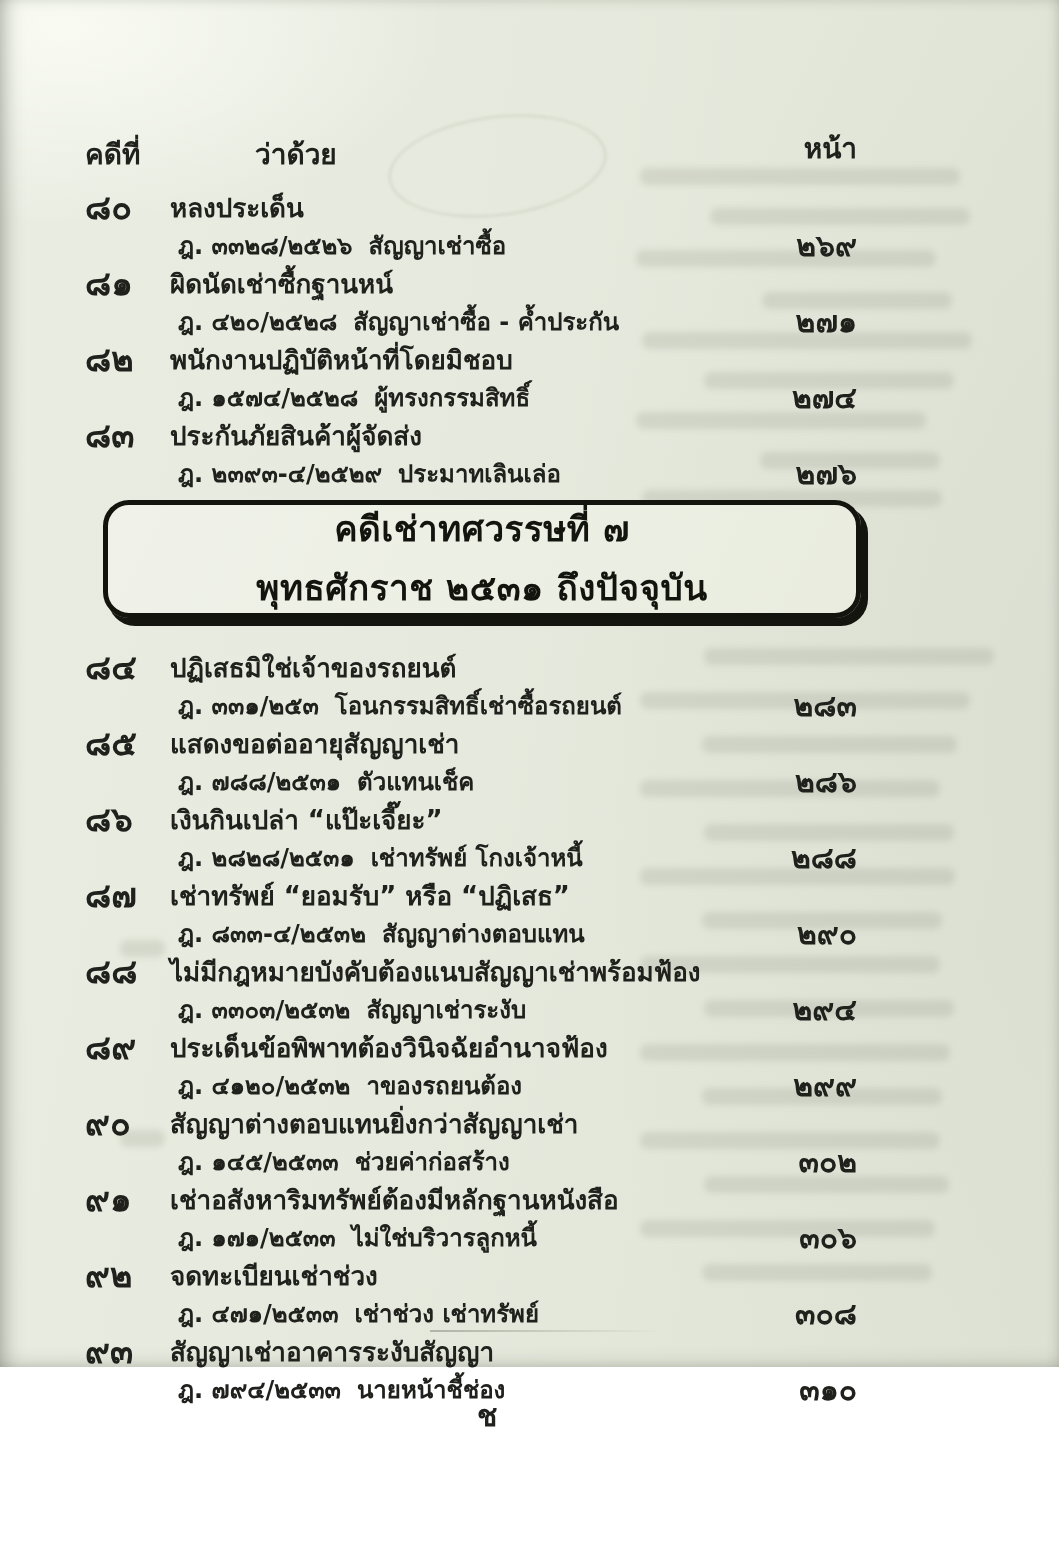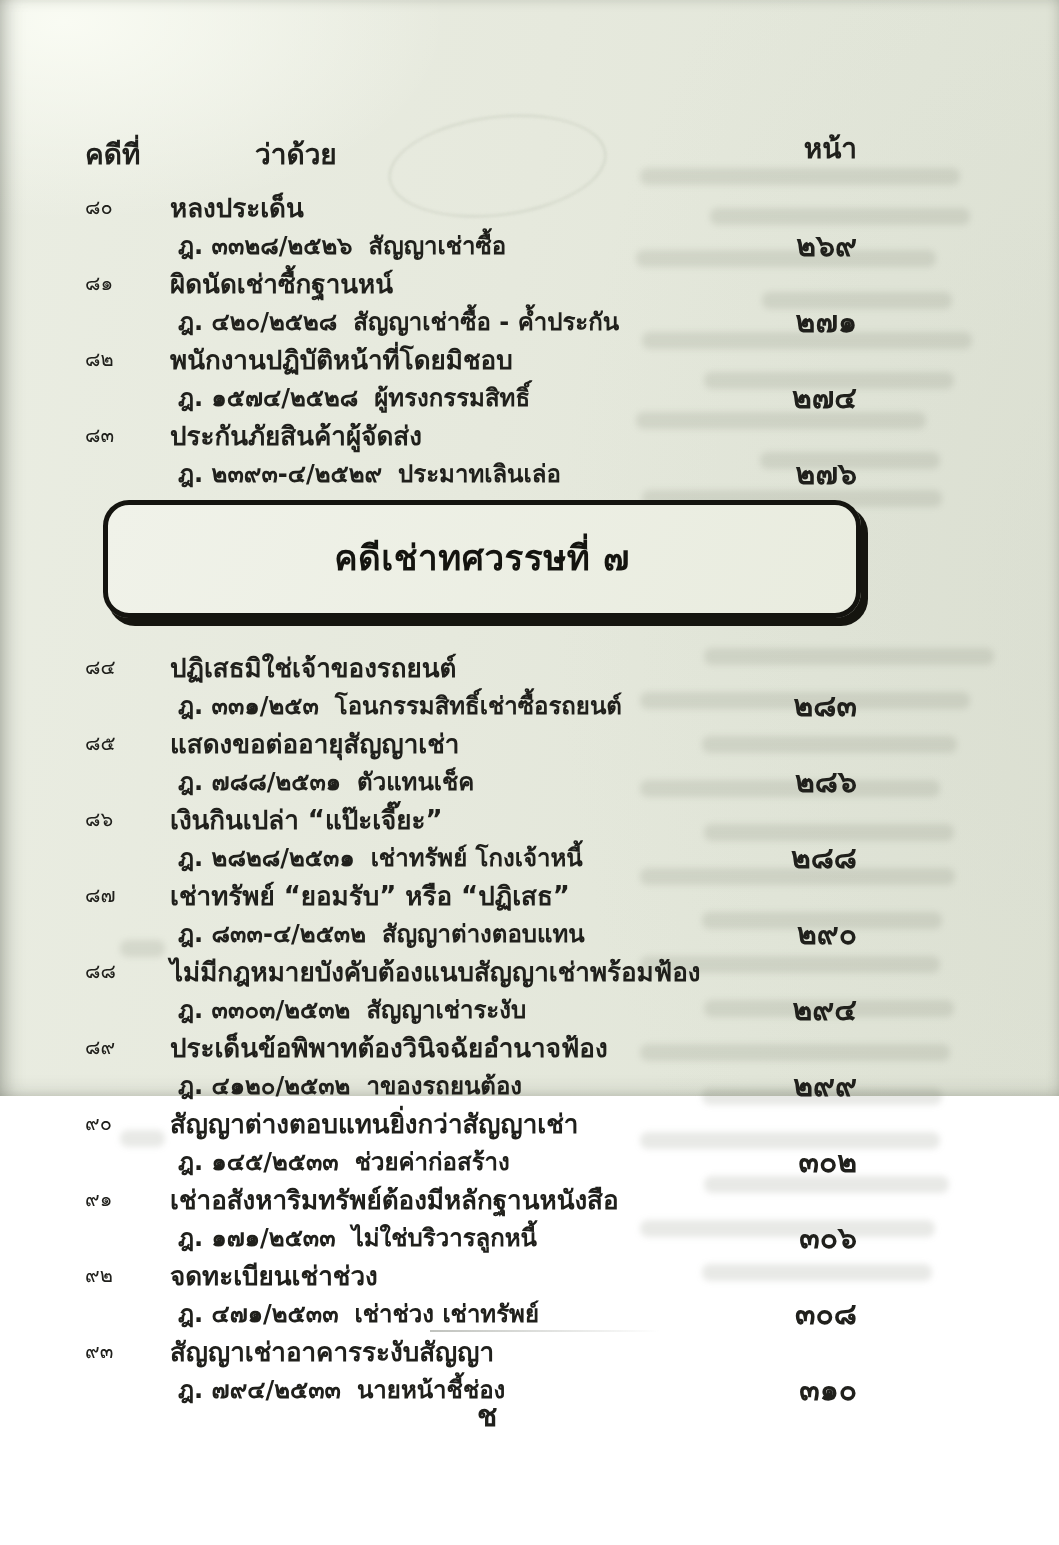--- a/index.html
+++ b/index.html
@@ -2,21 +2,21 @@
 <html lang="th"><head>
 <meta charset="utf-8">
 <style>
   html,body{margin:0;padding:0;}
   body{
     width:1059px;height:1545px;
     font-family:"DejaVu Sans","Liberation Sans",sans-serif;
     overflow:hidden;
   }
   .page{
-    position:relative;width:1059px;height:1096px;
+    position:relative;width:1059px;height:1367px;
     background:
       radial-gradient(ellipse 620px 320px at 6% 2%, rgba(250,252,244,.95), rgba(250,252,244,0) 62%),
       radial-gradient(ellipse 900px 1300px at 112% 55%, rgba(213,217,204,.55), rgba(213,217,204,0) 70%),
       linear-gradient(100deg,#eaede2 0%,#e6e9dd 45%,#e2e6d9 75%,#dfe3d5 100%);
     box-shadow:
       inset 16px 0 20px -12px rgba(60,66,54,.38),
       inset -8px 0 14px -9px rgba(60,66,54,.22),
       inset 0 -12px 22px -14px rgba(60,66,54,.28),
       inset 0 10px 18px -14px rgba(60,66,54,.12);
     color:#20201c;
@@ -46,21 +46,21 @@
   .toc-header .h-case{position:absolute;left:0;top:0;}
   .toc-header .h-subject{position:absolute;left:170px;top:0;}
   .toc-header .h-page{position:absolute;right:0;top:-6px;}
 
   .case-row{
     display:grid;
     grid-template-columns:85px 567px 120px;
     grid-template-rows:38px 38px;
     align-items:center;
   }
-  .case-no{grid-column:1;grid-row:1;font-size:20px;font-weight:400;}
+  .case-no{grid-column:1;grid-row:1;font-size:34px;font-weight:700;}
   .case-title{grid-column:2 / span 2;grid-row:1;font-size:26px;font-weight:600;white-space:nowrap;}
   .case-detail{grid-column:2;grid-row:2;font-size:24px;font-weight:600;padding-left:8px;white-space:nowrap;}
   .case-detail .kw{margin-left:16px;}
   .case-page{grid-column:3;grid-row:2;font-size:30px;font-weight:600;text-align:right;}
 
   #toc-top{top:132px;}
   #toc-bottom{top:648px;}
 
   .banner{
     position:absolute;left:103px;top:500px;width:748px;height:108px;
@@ -142,20 +142,21 @@
     <span class="case-no">๘๓</span>
     <span class="case-title">ประกันภัยสินค้าผู้จัดส่ง</span>
     <span class="case-detail"><span class="cit">ฎ. ๒๓๙๓-๔/๒๕๒๙</span><span class="kw">ประมาทเลินเล่อ</span></span>
     <span class="case-page">๒๗๖</span>
   </div>
       </div>
   </div>
 
   <div class="banner">
     <div class="b-line">คดีเช่าทศวรรษที่ ๗</div>
+    <div class="b-line">พุทธศักราช ๒๕๓๑ ถึงปัจจุบัน</div>
   </div>
 
   <div class="toc" id="toc-bottom">
     <div class="rows">
         <div class="case-row">
     <span class="case-no">๘๔</span>
     <span class="case-title">ปฏิเสธมิใช่เจ้าของรถยนต์</span>
     <span class="case-detail"><span class="cit">ฎ. ๓๓๑/๒๕๓</span><span class="kw">โอนกรรมสิทธิ์เช่าซื้อรถยนต์</span></span>
     <span class="case-page">๒๘๓</span>
   </div>

